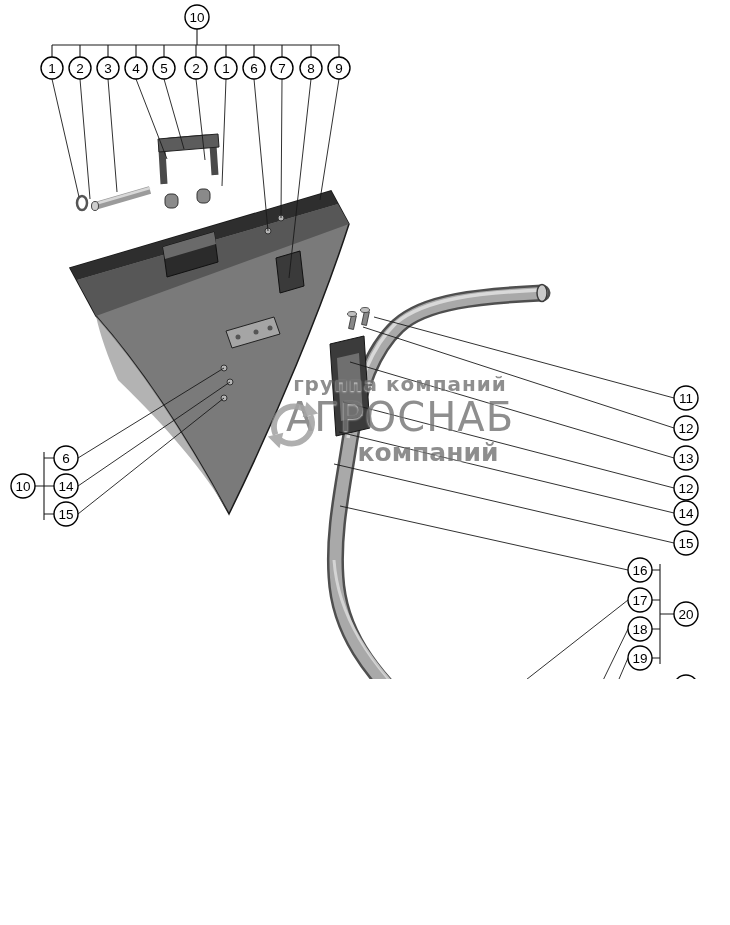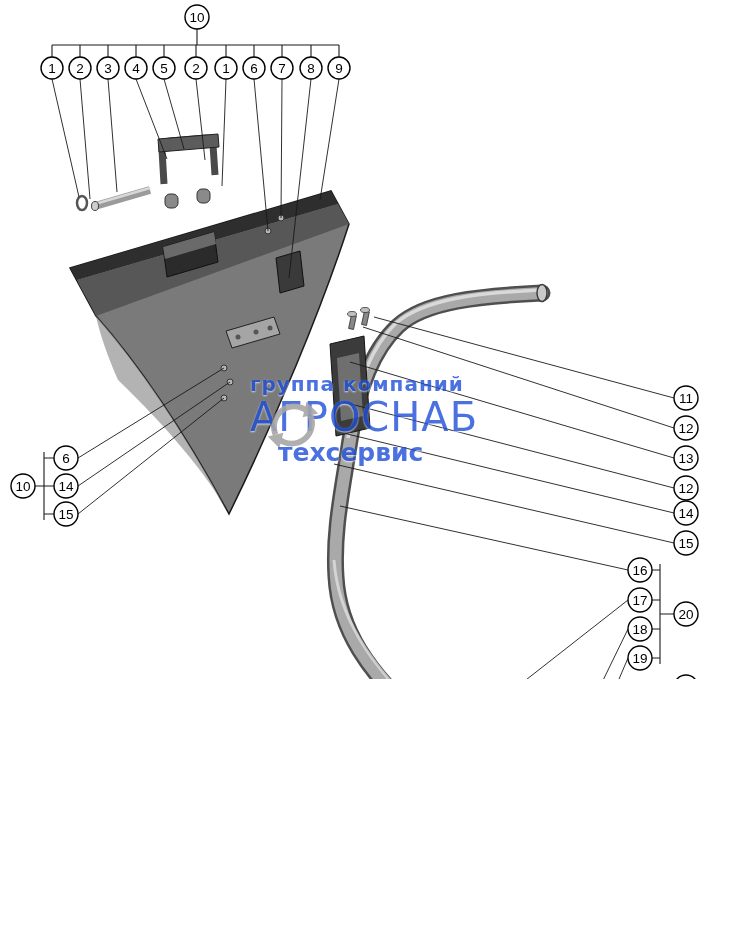--- a/index.html
+++ b/index.html
@@ -5,22 +5,22 @@
   *{margin:0;padding:0;box-sizing:border-box}
   body{background:#ffffff}
   .canvas{position:relative;width:730px;height:679px;background:#fff;overflow:hidden;
           font-family:"Liberation Sans",sans-serif}
   svg.diagram{position:absolute;left:0;top:0}
   .callout circle{fill:#fff;stroke:#000;stroke-width:1.4}
   .callout text{font-family:"Liberation Sans",sans-serif;font-size:13.5px;fill:#000;
                 text-anchor:middle}
   .leader{stroke:#1a1a1a;stroke-width:0.9;fill:none}
   .bracketline{stroke:#1a1a1a;stroke-width:1.1;fill:none}
-  .watermark{position:absolute;left:250px;top:372px;width:300px;
-             color:#1d4ed8;opacity:.8;pointer-events:none;
+  .watermark{position:absolute;left:250px;top:372px;width:300px;text-align:center;
+             color:#737373;opacity:.8;pointer-events:none;
              text-shadow:0 1px 2px rgba(255,255,255,.95);
              font-family:"DejaVu Sans",sans-serif}
   .wm-l1{font-size:20px;font-weight:bold;letter-spacing:1px}
   .wm-l2{font-size:40px;font-weight:normal;letter-spacing:1px;line-height:1.05}
   .wm-l3{font-size:25px;font-weight:bold;transform:translateX(28px)}
   .wm-logo{position:absolute;left:14px;top:24px;opacity:.9}
 </style>
 </head>
 <body>
 
@@ -261,16 +261,16 @@
 
 <div class="watermark">
   <svg class="wm-logo" width="58" height="58" viewBox="0 0 60 60">
     <path d="M12,40 A21,21 0 0 1 44,15" fill="none" stroke="#8f8f8f" stroke-width="6"></path>
     <polygon points="44,6 56,18 40,22" fill="#8f8f8f"></polygon>
     <path d="M48,20 A21,21 0 0 1 16,45" fill="none" stroke="#8f8f8f" stroke-width="6"></path>
     <polygon points="16,54 4,42 20,38" fill="#8f8f8f"></polygon>
   </svg>
   <div class="wm-l1">группа компаний</div>
   <div class="wm-l2">АГРОСНАБ</div>
-  <div class="wm-l3">техсервис</div>
+  <div class="wm-l3">компаний</div>
 </div>
 
 </div>
 
 </body></html>

